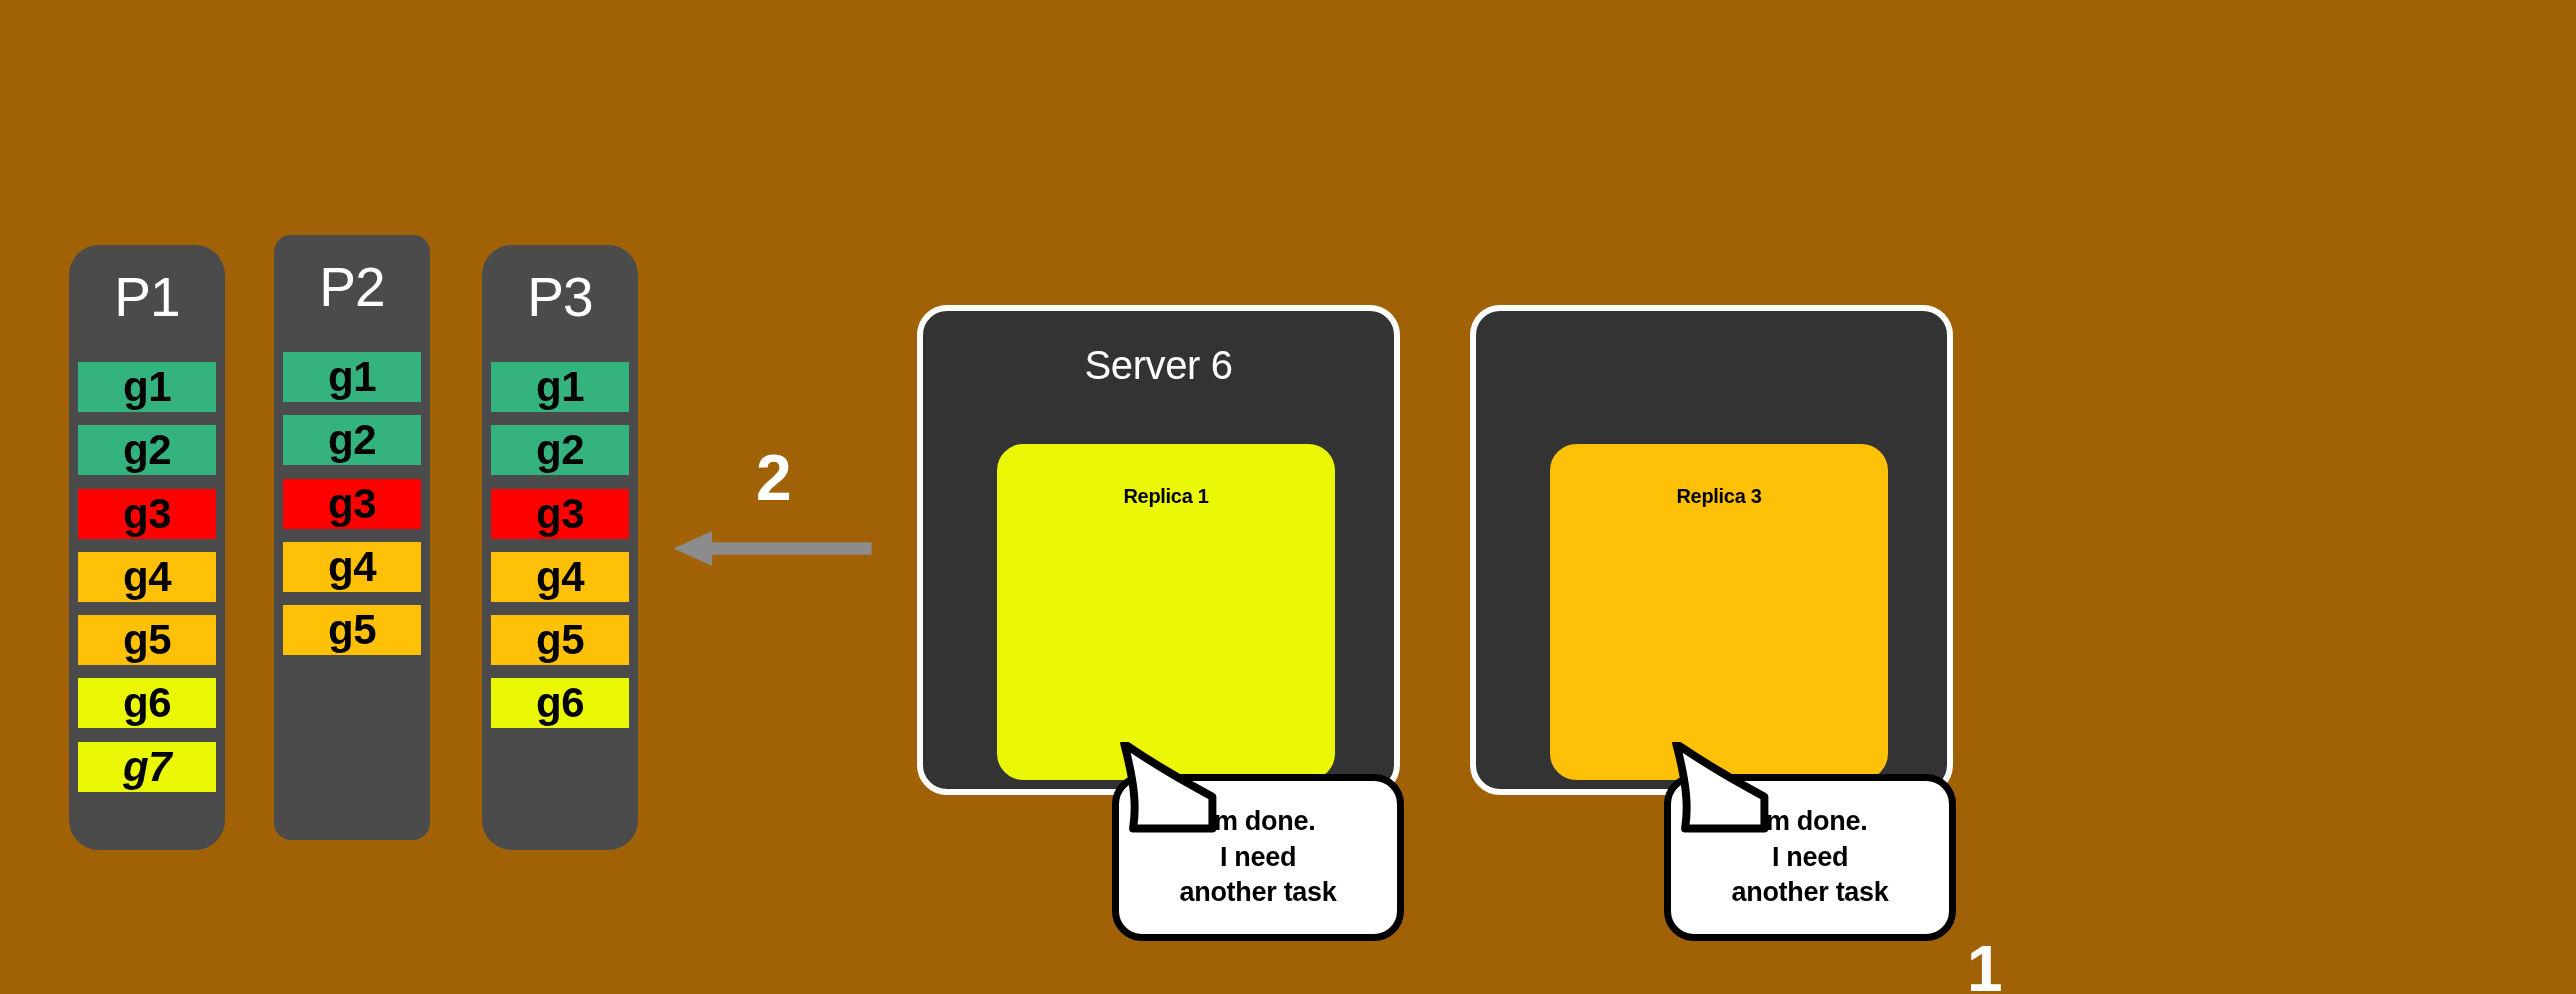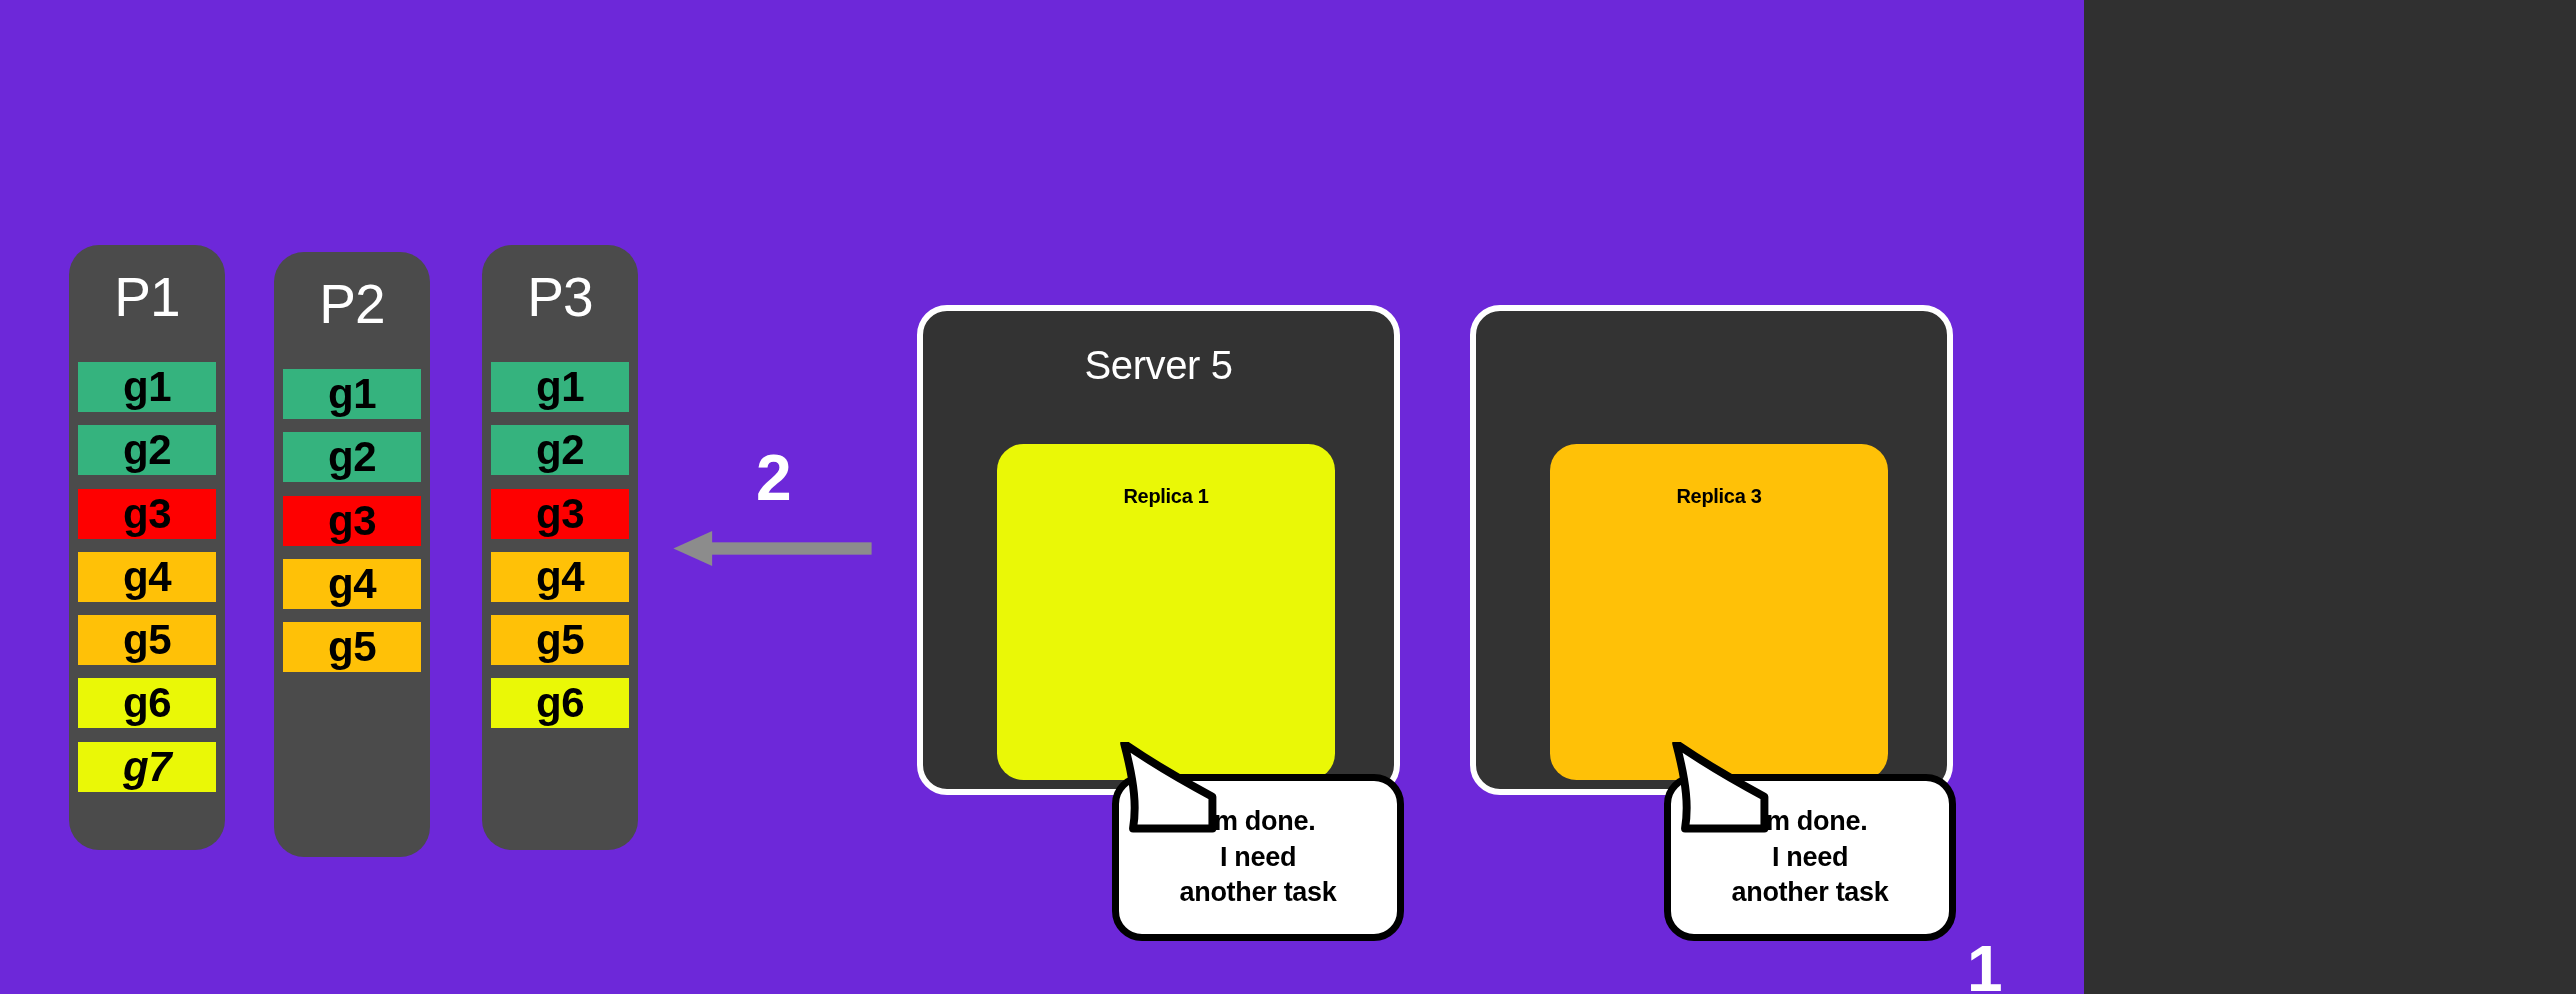--- a/index.html
+++ b/index.html
@@ -11,23 +11,23 @@
     width: 2576px;
     height: 994px;
     font-family: "Liberation Sans", sans-serif;
     overflow: hidden;
     position: relative;
   }
 
   #stage {
     position: absolute;
     left: 0; top: 0;
-    width: 2084px;
+    width: 2576px;
     height: 994px;
-    background: #6d28d9;
+    background: #a16207;
   }
 
   
   .partition {
     position: absolute;
     background: #4b4b4b;
     border-radius: 30px;
     box-sizing: border-box;
     padding: 0;
   }
@@ -168,21 +168,21 @@
           <span>g5</span>
         </div>
         <div class="block" style="background: rgb(234, 248, 6);">
           <span>g6</span>
         </div>
         <div class="block" style="background: rgb(234, 248, 6); font-style: italic;">
           <span>g7</span>
         </div>
       </div>
     </div>
-    <div class="partition" style="left: 274px; top: 252px; width: 156px; height: 605px; background: rgb(75, 75, 75);">
+    <div class="partition" style="left: 274px; top: 235px; width: 156px; height: 605px; background: rgb(75, 75, 75); border-radius: 17px;">
       <div class="partition-title">P2</div>
       <div class="blocks">
         <div class="block" style="background: rgb(53, 179, 126);">
           <span>g1</span>
         </div>
         <div class="block" style="background: rgb(53, 179, 126);">
           <span>g2</span>
         </div>
         <div class="block" style="background: rgb(254, 0, 0);">
           <span>g3</span>
@@ -218,21 +218,21 @@
         </div>
       </div>
     </div>
     <div class="arrow-wrap" style="left: 673px; top: 530px; width: 199px; height: 37px;"><svg width="199" height="37" viewBox="0 0 225 42">
         <rect x="38" y="14" width="187" height="14" fill="#8c8c8c"></rect>
         <polygon points="0,21 44,1 44,41" fill="#8c8c8c"></polygon>
       </svg></div>
     <div class="step-label" style="left: 756px; top: 446px; font-size: 64px;">2</div>
     <div class="step-label" style="left: 1967px; top: 937px; font-size: 64px;">1</div>
     <div class="server" style="left: 917px; top: 305px; width: 483px; height: 490px; border-color: rgb(255, 255, 255); background: rgb(51, 51, 51);">
-      <div class="server-title">Server 5</div>
+      <div class="server-title">Server 6</div>
       <div class="replica" style="left: 74px; top: 133px; width: 338px; height: 336px; background: rgb(234, 248, 6);">
         <div class="replica-label">Replica 1</div>
       </div>
     </div>
     <div class="server" style="left: 1470px; top: 305px; width: 483px; height: 490px; border-color: rgb(255, 255, 255); background: rgb(51, 51, 51);">
       <div class="replica" style="left: 74px; top: 133px; width: 338px; height: 336px; background: rgb(255, 193, 7);">
         <div class="replica-label">Replica 3</div>
       </div>
     </div>
     <div class="bubble" style="left: 1112px; top: 742px; width: 292px; height: 199px;">

